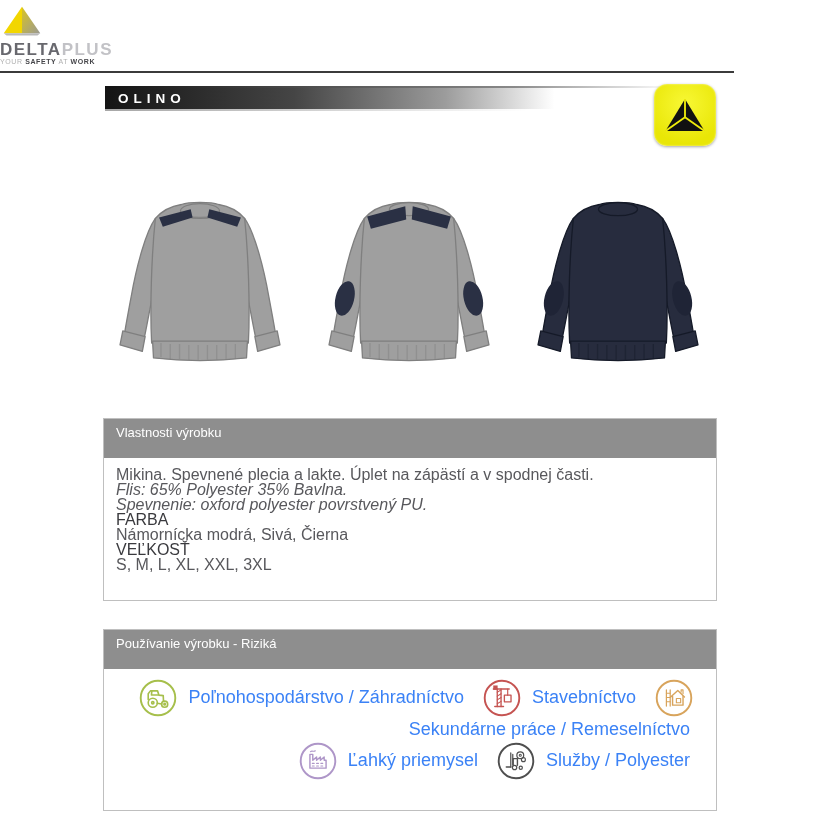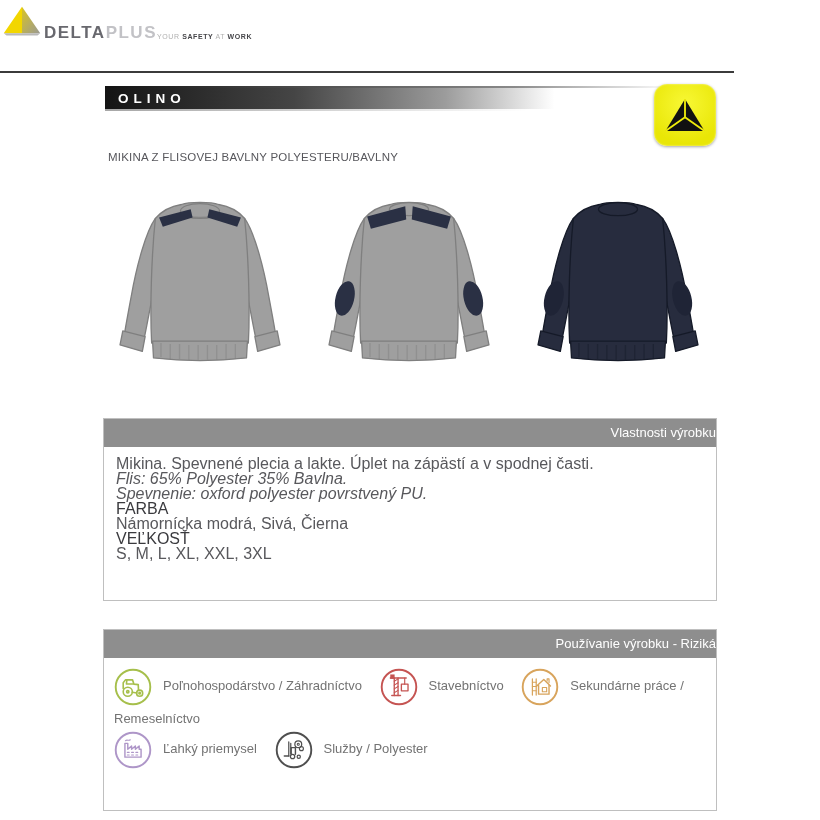--- a/index.html
+++ b/index.html
@@ -1,20 +1,20 @@
 <!DOCTYPE html>
 <html><head>
 <meta charset="utf-8">
 <style>
   html,body{margin:0;padding:0;background:#ffffff;}
   #page{position:relative;width:820px;height:820px;background:#ffffff;overflow:hidden;
         font-family:"Liberation Sans","DejaVu Sans",sans-serif;color:#58585c;}
 
   
-  .brand{position:absolute;top:5px;left:0;right:0;display:flex;align-items:flex-end;}
+  .brand{position:absolute;top:5px;left:0;right:0;display:flex;flex-direction:column;align-items:flex-start;}
   .brand-name{font-size:17px;font-weight:bold;letter-spacing:1.5px;line-height:15px;margin-top:2px;}
   .brand-name .primary{color:#68686e;}
   .brand-name .secondary{color:#c2c2c6;}
   .brand-tagline{font-size:7px;letter-spacing:.6px;color:#b0b0b0;margin-top:1px;}
   .brand-tagline b{color:#454549;}
 
   
   .top-rule{position:absolute;top:71px;left:0;width:734px;height:2px;background:#3b3b3b;}
   .code-bar{position:absolute;top:86px;left:105px;width:586px;}
   .code-bar-edge{height:2px;background:linear-gradient(to right,#121212,#8a8a8a 70%,#ffffff 97%);}
@@ -37,30 +37,30 @@
 
   
   .images{position:absolute;top:196px;left:107px;width:604px;display:flex;justify-content:space-between;}
   .product-image{width:186px;height:190px;}
   .product-image svg{width:100%;height:100%;}
 
   
   .section{position:absolute;left:103px;width:614px;border:1px solid #bfbfbf;background:#ffffff;box-sizing:border-box;}
   .section-properties{top:418px;height:183px;}
   .section-risks{top:629px;height:182px;}
-  .section-header{height:28px;background:#8e8e8e;color:#ffffff;font-size:13px;line-height:27px;padding-left:12px;text-align:right;}
+  .section-header{height:39px;background:#8e8e8e;color:#ffffff;font-size:13px;line-height:27px;padding-left:12px;}
   .section-body{padding:9px 12px 0 12px;font-size:16px;line-height:15px;color:#58585c;}
   .section-body p{margin:0;}
   .p-desc{margin:4px 0 16px 0;}
   .p-comp{margin:0 0 9px 0;font-style:italic;}
   .field-label{font-weight:normal;color:#3a3a3e;margin-top:8px;}
   .field-value{margin-bottom:2px;}
 
   
-  .risk-body{padding:8px 12px 0 10px;font-size:13px;line-height:21px;color:#737373;}
+  .risk-body{padding:8px 12px 0 10px;font-size:18px;line-height:21px;color:#3b82f6;text-align:right;}
   .risk-group{display:block;}
   .risk-icon{display:inline-block;width:38px;height:38px;vertical-align:middle;margin:2px 11px 2px 0;}
   .risk-icon svg{width:38px;height:38px;display:block;}
   .risk-item{margin-right:14px;}
 </style>
 </head>
 <body>
 
 <div id="page">
 
@@ -95,21 +95,20 @@
       <polygon points="20,6 37,34 3,34" fill="#111111"></polygon>
       <g stroke="#efec0b" stroke-width="1.6" fill="none">
         <path d="M20,6 L20,22"></path>
           <path d="M20,22 L3,34"></path>
           <path d="M20,22 L37,34"></path>
       </g>
     </svg>
   </div>
 
   <div class="title-block">
-    <div class="product-title">MIKINA Z FLISOVEJ BAVLNY POLYESTERU/BAVLNY</div>
   </div>
 
   <div class="images">
 
     <div class="product-image" style="--body: #9f9f9f; --line: #7f7f7f; --patch: #2a3044;">
       <svg viewBox="0 0 200 200">
         <g stroke="var(--line)" stroke-width="1.4" stroke-linejoin="round">
           <path d="M148,22 C158,36 168,72 174,106 C177,122 180,138 181,145 L160,151 C155,127 150,97 144,71 C141,57 139,38 136,26 Z" fill="var(--body)"></path>
           <path d="M183,143 L159,149 L162,165 L186,158 Z" fill="var(--body)"></path>
           <path d="M52,22 C42,36 32,72 26,106 C23,122 20,138 19,145 L40,151 C45,127 50,97 56,71 C59,57 61,38 64,26 Z" fill="var(--body)"></path>

